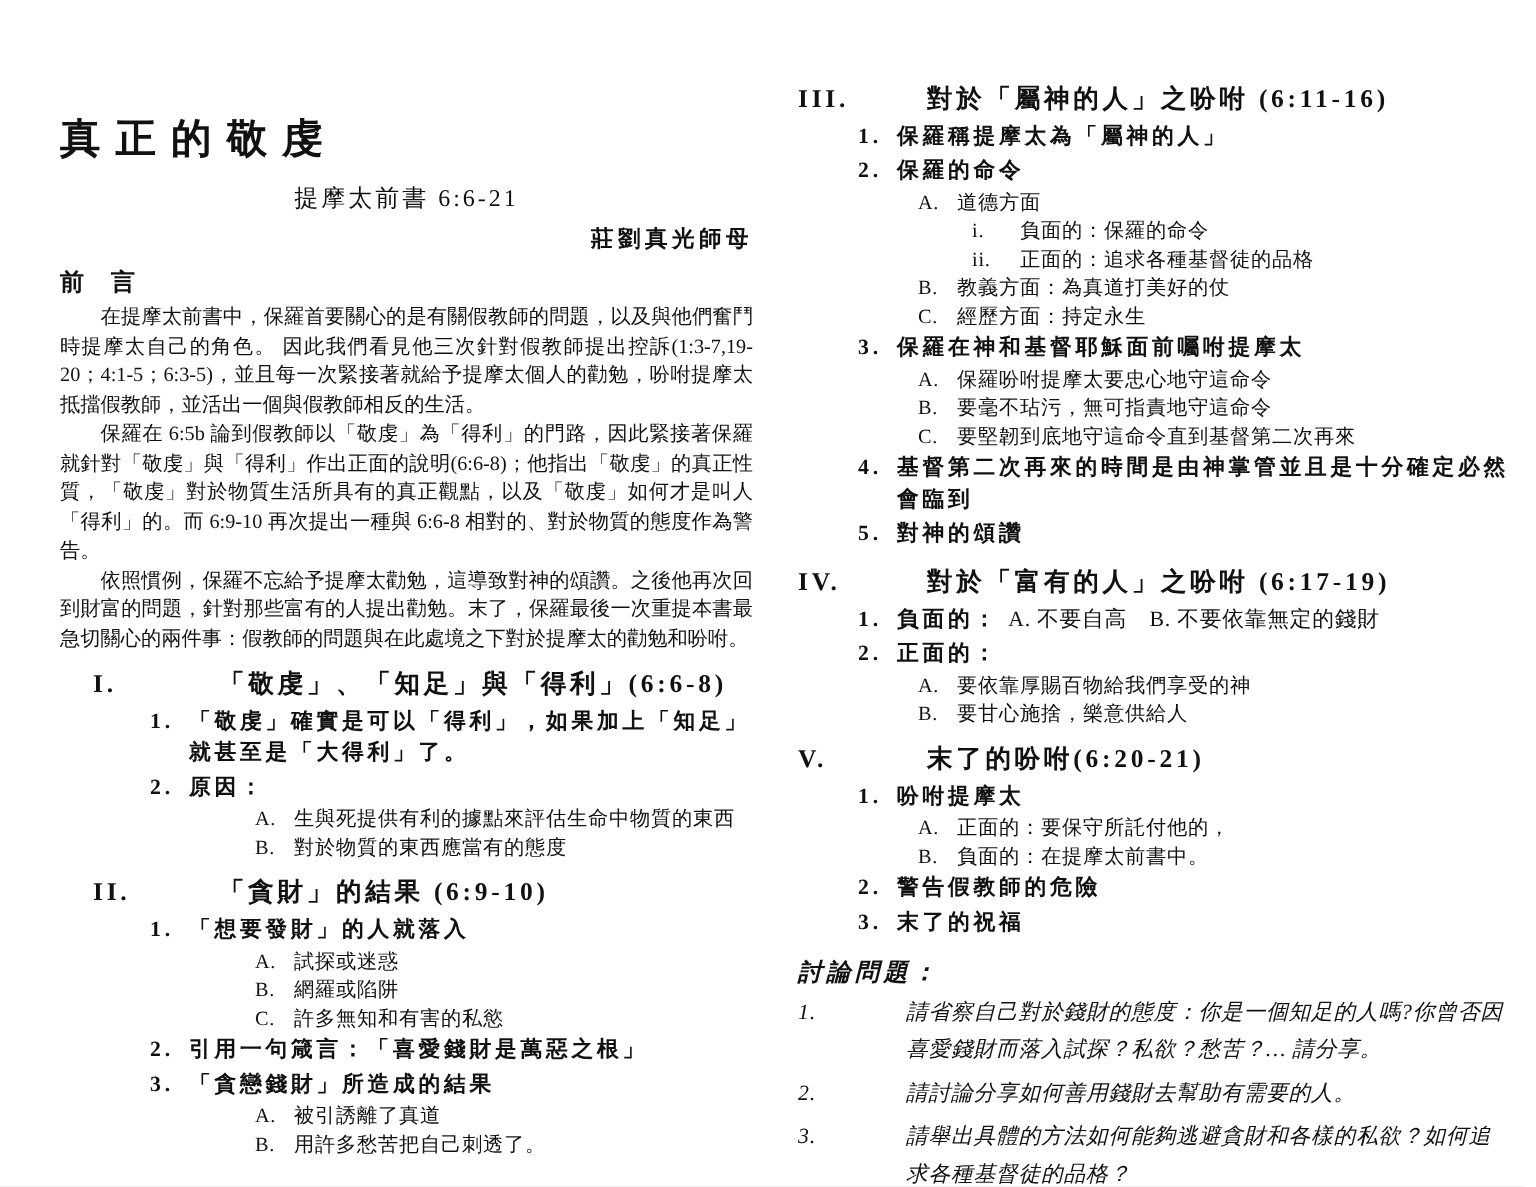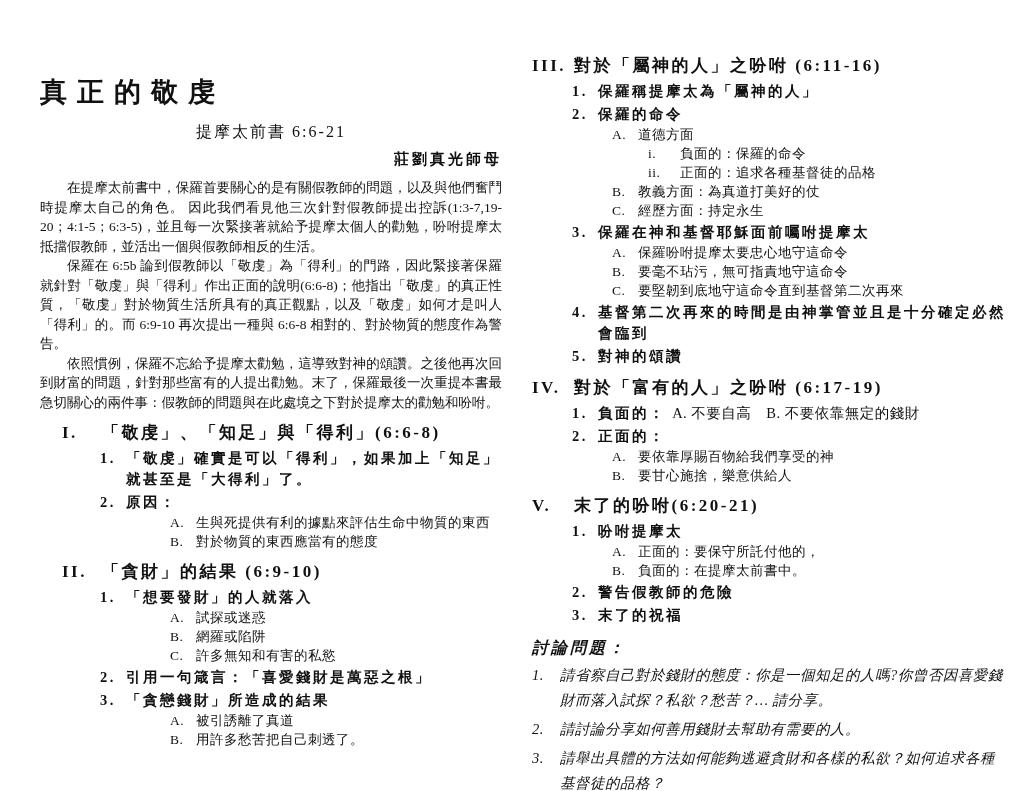--- a/index.html
+++ b/index.html
@@ -8,21 +8,21 @@
   .col-left{position:absolute;left:40px;top:74px;width:462px;}
   .col-right{position:absolute;left:532px;top:54px;width:474px;}
 
   .doc-title{font-size:27px;font-weight:700;letter-spacing:10px;margin:0 0 12px;}
   .doc-subtitle{font-size:16px;font-weight:400;text-align:center;letter-spacing:2px;margin:0 0 7px;}
   .doc-author{font-size:15px;font-weight:700;text-align:right;letter-spacing:3px;margin:0 0 9px;}
   .preface-head{font-size:16px;font-weight:700;letter-spacing:7px;margin:0 0 2px;}
   .para{font-size:13.5px;line-height:19.5px;margin:0;text-indent:2em;text-align:justify;}
 
   .sec{margin-top:9px;}
-  .sec-head{display:flex;font-size:17px;font-weight:700;letter-spacing:2.5px;line-height:24px;margin-bottom:3px;}
+  .sec-head{display:flex;font-size:17px;font-weight:700;letter-spacing:2.5px;line-height:24px;margin-bottom:3px;gap:44px;}
   .sec-num{flex:none;width:40px;}
   .col-left .sec-head{padding-left:22px;}
   .col-right .sec-num{width:42px;}
   .sec-title{flex:1;}
 
   .item{display:flex;font-size:14.5px;font-weight:700;letter-spacing:2.5px;line-height:21px;margin-top:2px;}
   .col-left .item{padding-left:60px;}
   .col-right .item{padding-left:40px;}
   .item-num{flex:none;width:26px;}
   .item-text{flex:1;}
@@ -34,32 +34,33 @@
   .sub-num{flex:none;width:26px;}
   .sub-text{flex:1;}
 
   .sub3{display:flex;font-size:13.5px;font-weight:400;letter-spacing:0.5px;line-height:19px;}
   .col-right .sub3{padding-left:116px;}
   .sub3-num{flex:none;width:32px;}
 
   .disc-head{font-size:16px;font-weight:700;font-style:italic;letter-spacing:3px;margin-top:12px;}
   .q{display:flex;font-style:italic;font-size:14.5px;line-height:25px;margin-top:4px;letter-spacing:0.5px;}
   .q-num{flex:none;width:28px;}
-  .q-text{flex:1;}
+  .q-text{flex:1;margin-left:44px;}
 </style>
 </head>
 <body>
 
 <div class="page">
 
   <div class="col-left">
     <div class="doc-title">真正的敬虔</div>
     <div class="doc-subtitle">提摩太前書 6:6-21</div>
     <div class="doc-author">莊劉真光師母</div>
 
+    <div class="preface-head">前 言</div>
     <p class="para">在提摩太前書中，保羅首要關心的是有關假教師的問題，以及與他們奮鬥時提摩太自己的角色。 因此我們看見他三次針對假教師提出控訴(1:3-7,19-20；4:1-5；6:3-5)，並且每一次緊接著就給予提摩太個人的勸勉，吩咐提摩太抵擋假教師，並活出一個與假教師相反的生活。</p>
     <p class="para">保羅在 6:5b 論到假教師以「敬虔」為「得利」的門路，因此緊接著保羅就針對「敬虔」與「得利」作出正面的說明(6:6-8)；他指出「敬虔」的真正性質，「敬虔」對於物質生活所具有的真正觀點，以及「敬虔」如何才是叫人「得利」的。而 6:9-10 再次提出一種與 6:6-8 相對的、對於物質的態度作為警告。</p>
     <p class="para">依照慣例，保羅不忘給予提摩太勸勉，這導致對神的頌讚。之後他再次回到財富的問題，針對那些富有的人提出勸勉。末了，保羅最後一次重提本書最急切關心的兩件事：假教師的問題與在此處境之下對於提摩太的勸勉和吩咐。</p>
 
     <div class="sec">
       <div class="sec-head">
         <span class="sec-num">I.</span>
         <span class="sec-title">「敬虔」、「知足」與「得利」(6:6-8)</span>
       </div>
       <div class="item">

